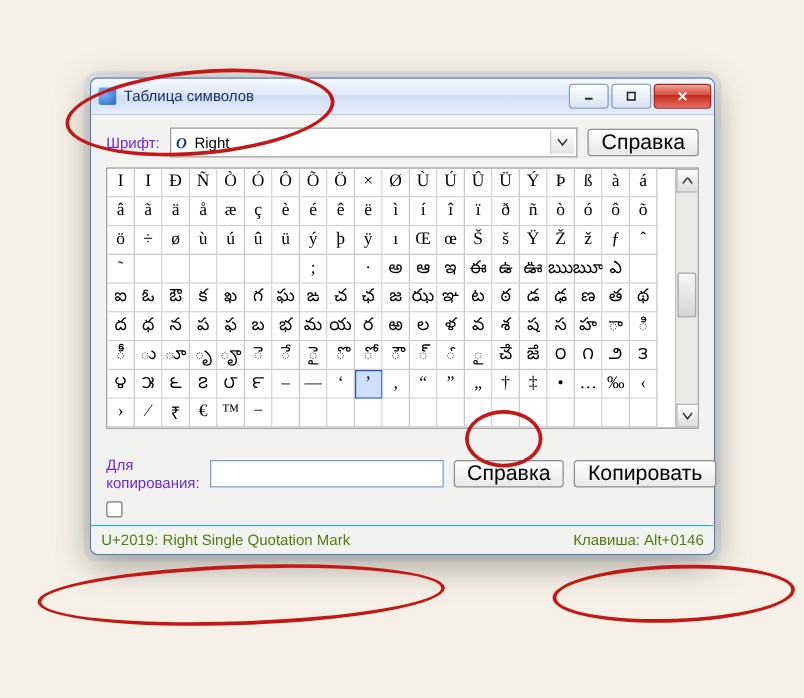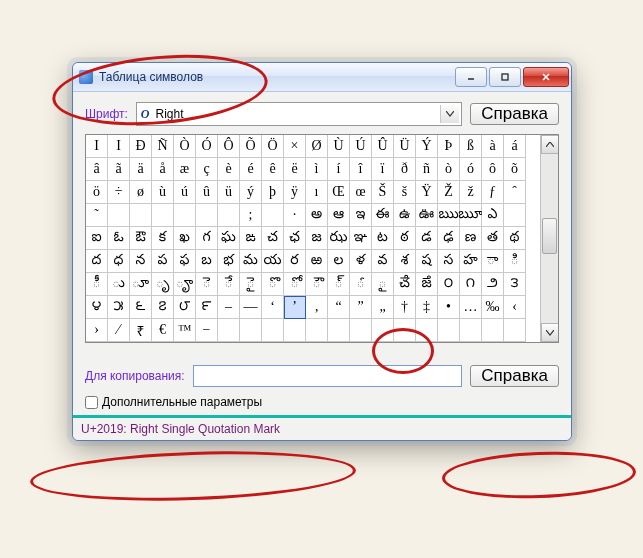--- a/index.html
+++ b/index.html
@@ -136,26 +136,26 @@
   .copy-input {
     flex:1; height:20px;
     border:1px solid #7a9bd1;
     background:#fff;
     padding:0 4px;
   }
   .chkrow { display:flex; align-items:center; gap:4px; margin-top:4px; }
   .chkrow input { margin:0; }
 
   .statusbar {
-    border-top:3px solid #14b8a6;
+    border-top:1px solid #14b8a6;
     background:#f2f2f0;
     height:22px;
     display:flex; align-items:center;
     padding:0 8px;
-    color:#701a75;
+    color:#4d7c0f;
     justify-content:space-between;
     border-radius:0 0 6px 6px;
   }
 
   
   .ellipse {
     position:absolute;
     border:3px solid #c21818;
     border-radius:50%;
     pointer-events:none;
@@ -401,30 +401,31 @@
               <path d="M0 0 L4 5 L8 0" fill="none" stroke="#333" stroke-width="1.2"></path>
             </svg>
         </div>
       </div>
     </div>
 
     <div class="row copyrow">
       <span class="label">Для копирования:</span>
       <input class="copy-input" value="" style="">
       <button class="btn">Справка</button>
+      <button class="btn">Копировать</button>
     </div>
 
     <div class="chkrow">
       <input type="checkbox" style="">
-      <span>Дополнительные параметры</span>
     </div>
 
   </div>
 
   <div class="statusbar">
     <span>U+2019: Right Single Quotation Mark</span>
+    <span>Клавиша: Alt+0146</span>
   </div>
 </div>
 
 <div class="ellipse" style="left:52px; top:56px; width:210px; height:62px; transform:rotate(-5deg);"></div>
 <div class="ellipse" style="left:372px; top:328px; width:56px; height:40px;"></div>
 <div class="ellipse" style="left:30px; top:452px; width:320px; height:42px; transform:rotate(-2deg);"></div>
 <div class="ellipse" style="left:442px; top:452px; width:188px; height:40px; transform:rotate(-2deg);"></div>
 
 </body></html>

